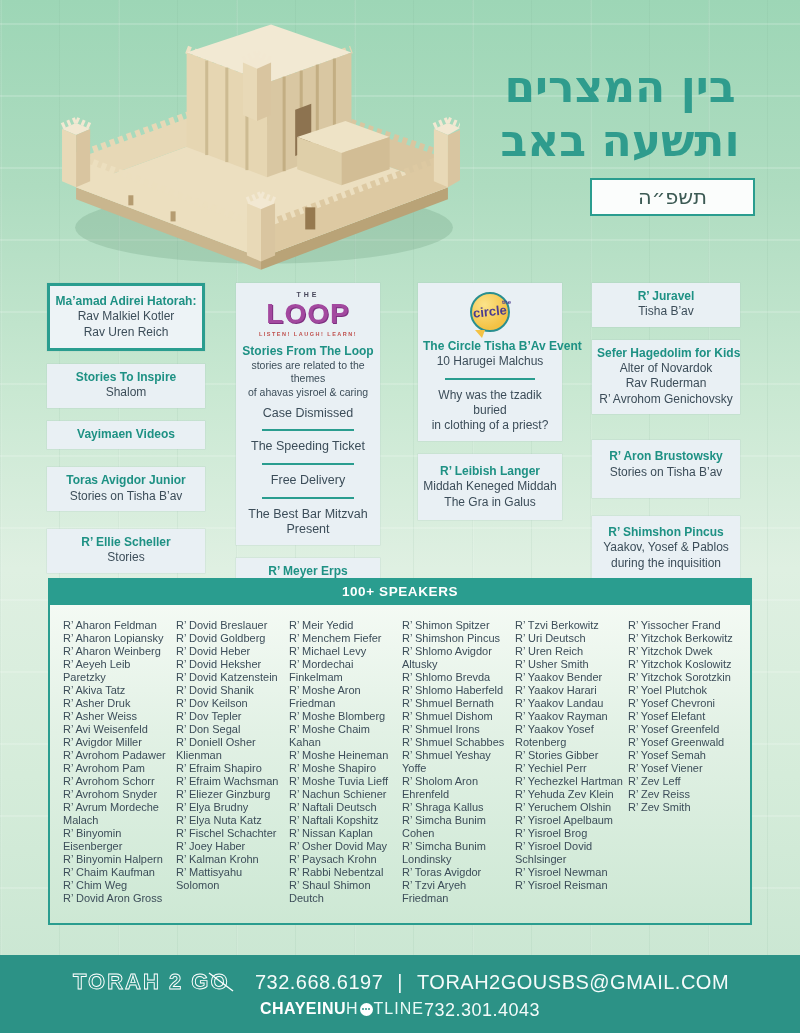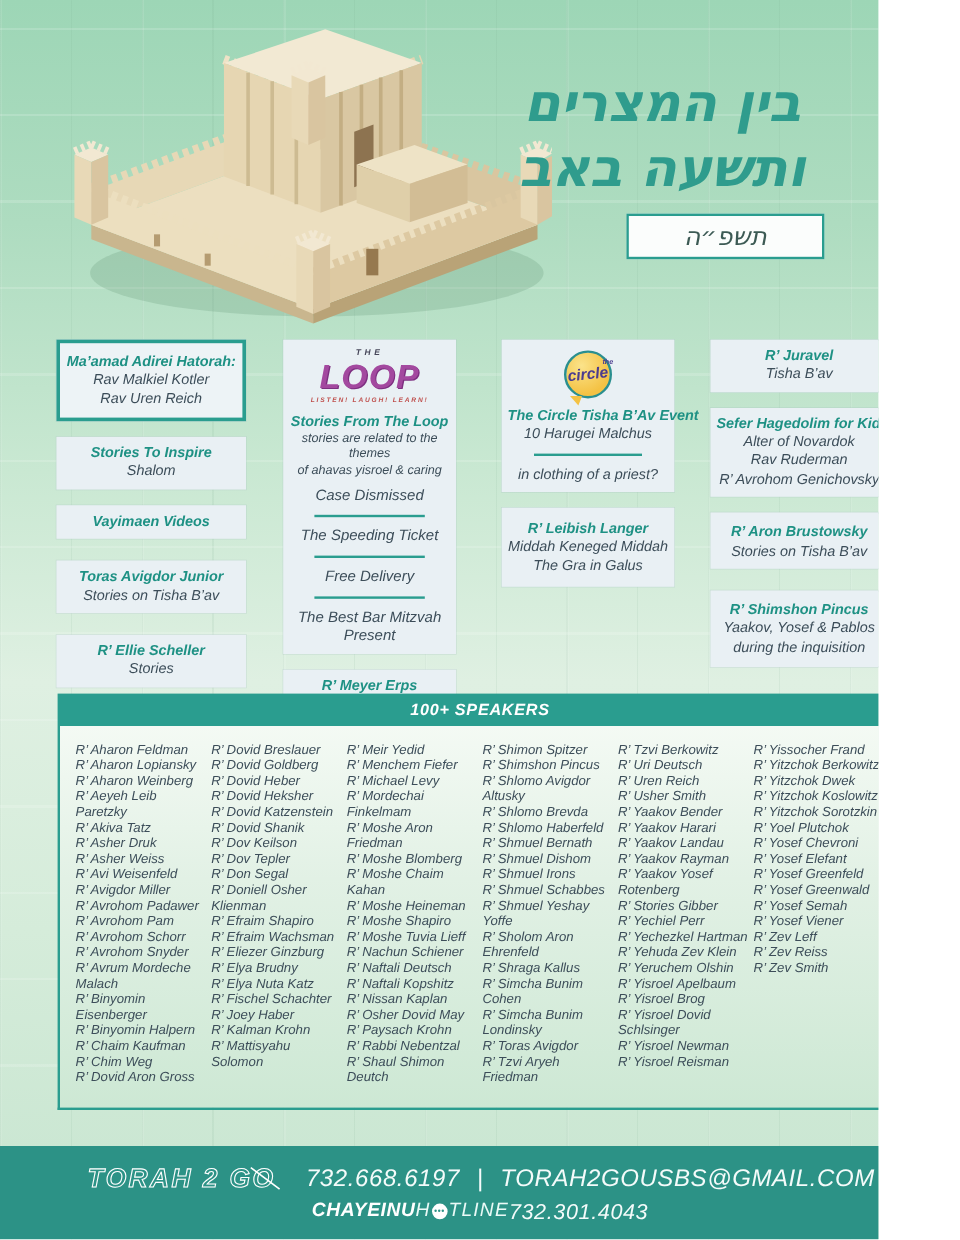--- a/index.html
+++ b/index.html
@@ -1,24 +1,23 @@
 <!DOCTYPE html>
 <html><head>
 <meta charset="utf-8">
 <style>
   html,body{margin:0;padding:0;}
   .page{
-    position:relative; width:732px; height:1033px; overflow:hidden;
+    position:relative; width:800px; height:1033px; overflow:hidden;
     font-family:"Liberation Sans", sans-serif;
     background-image:
       repeating-linear-gradient(0deg, rgba(255,255,255,0.16) 0 2px, rgba(255,255,255,0) 2px 72px),
       repeating-linear-gradient(90deg, rgba(255,255,255,0.10) 0 2px, rgba(255,255,255,0) 2px 118px),
       repeating-linear-gradient(90deg, rgba(110,160,130,0.10) 0 1px, rgba(255,255,255,0) 1px 59px),
       linear-gradient(180deg,#9dd6b6 0%,#aedcc0 18%,#c9e8d2 38%,#dff0e2 55%,#d5ecda 75%,#c7e5d0 100%);
-    font-style: italic;
   }
   
   .temple-wrap{position:absolute; left:58px; top:8px; width:402px; height:262px;}
   .hebrew-title{
     position:absolute; top:60px; right:40px; width:280px;
     direction:rtl; text-align:center; color:#2f9c8d; font-weight:700;
     font-family:"DejaVu Sans", sans-serif; font-size:44px; line-height:1.22;
   }
   .year-badge{
     position:absolute; top:178px; right:45px; width:161px; height:34px;
@@ -217,41 +216,42 @@
       <div class="circle-logo">
         <div class="circle-ball">
           <span class="circle-word">circle</span>
         </div>
         <span class="circle-the">the</span>
         <span class="circle-tail"></span>
       </div>
       <span class="box-title">The Circle Tisha B’Av Event</span>
       <span class="box-line">10 Harugei Malchus</span>
       <div class="tdivider"></div>
+      <span class="box-line">Why was the tzadik buried</span>
       <span class="box-line">in clothing of a priest?</span>
     </div>
     <div class="pbox" style="padding-top:10px; padding-bottom:10px">
       <span class="box-title">R’ Leibish Langer</span>
       <span class="box-line">Middah Keneged Middah</span>
       <span class="box-line">The Gra in Galus</span>
     </div>
   </div>
 
   <div class="pcol pcol4">
     <div class="pbox">
       <span class="box-title">R’ Juravel</span>
       <span class="box-line">Tisha B’av</span>
     </div>
     <div class="pbox">
       <span class="box-title">Sefer Hagedolim for Kids</span>
       <span class="box-line">Alter of Novardok</span>
       <span class="box-line">Rav Ruderman</span>
       <span class="box-line">R’ Avrohom Genichovsky</span>
     </div>
-    <div class="pbox" style="padding-top:9px; padding-bottom:7px">
+    <div class="pbox" style="margin-top:13px; padding-top:9px; padding-bottom:18px">
       <span class="box-title">R’ Aron Brustowsky</span>
       <span class="box-line">Stories on Tisha B’av</span>
     </div>
     <div class="pbox" style="margin-top:5px; padding-top:9px; padding-bottom:9px">
       <span class="box-title">R’ Shimshon Pincus</span>
       <span class="box-line">Yaakov, Yosef &amp; Pablos</span>
       <span class="box-line">during the inquisition</span>
     </div>
   </div>
 

